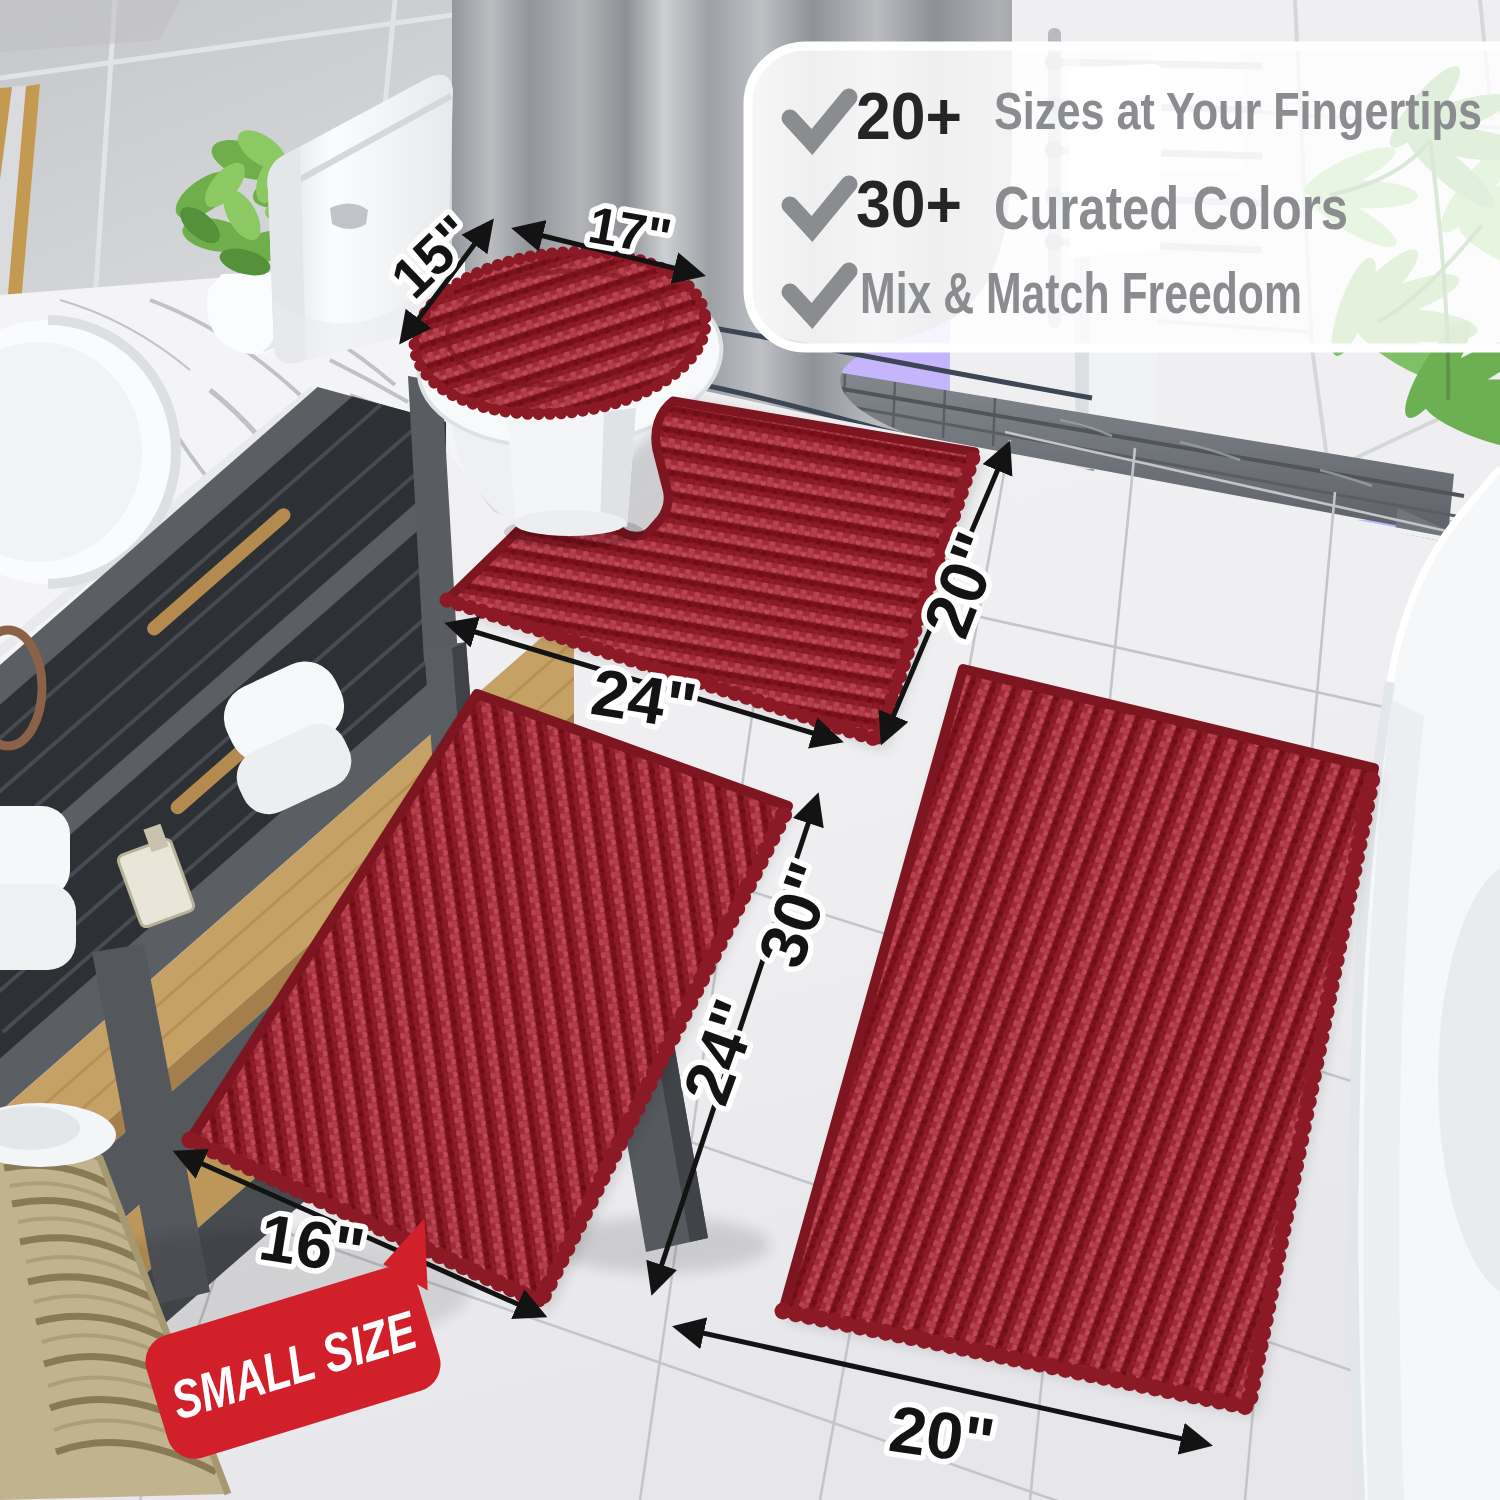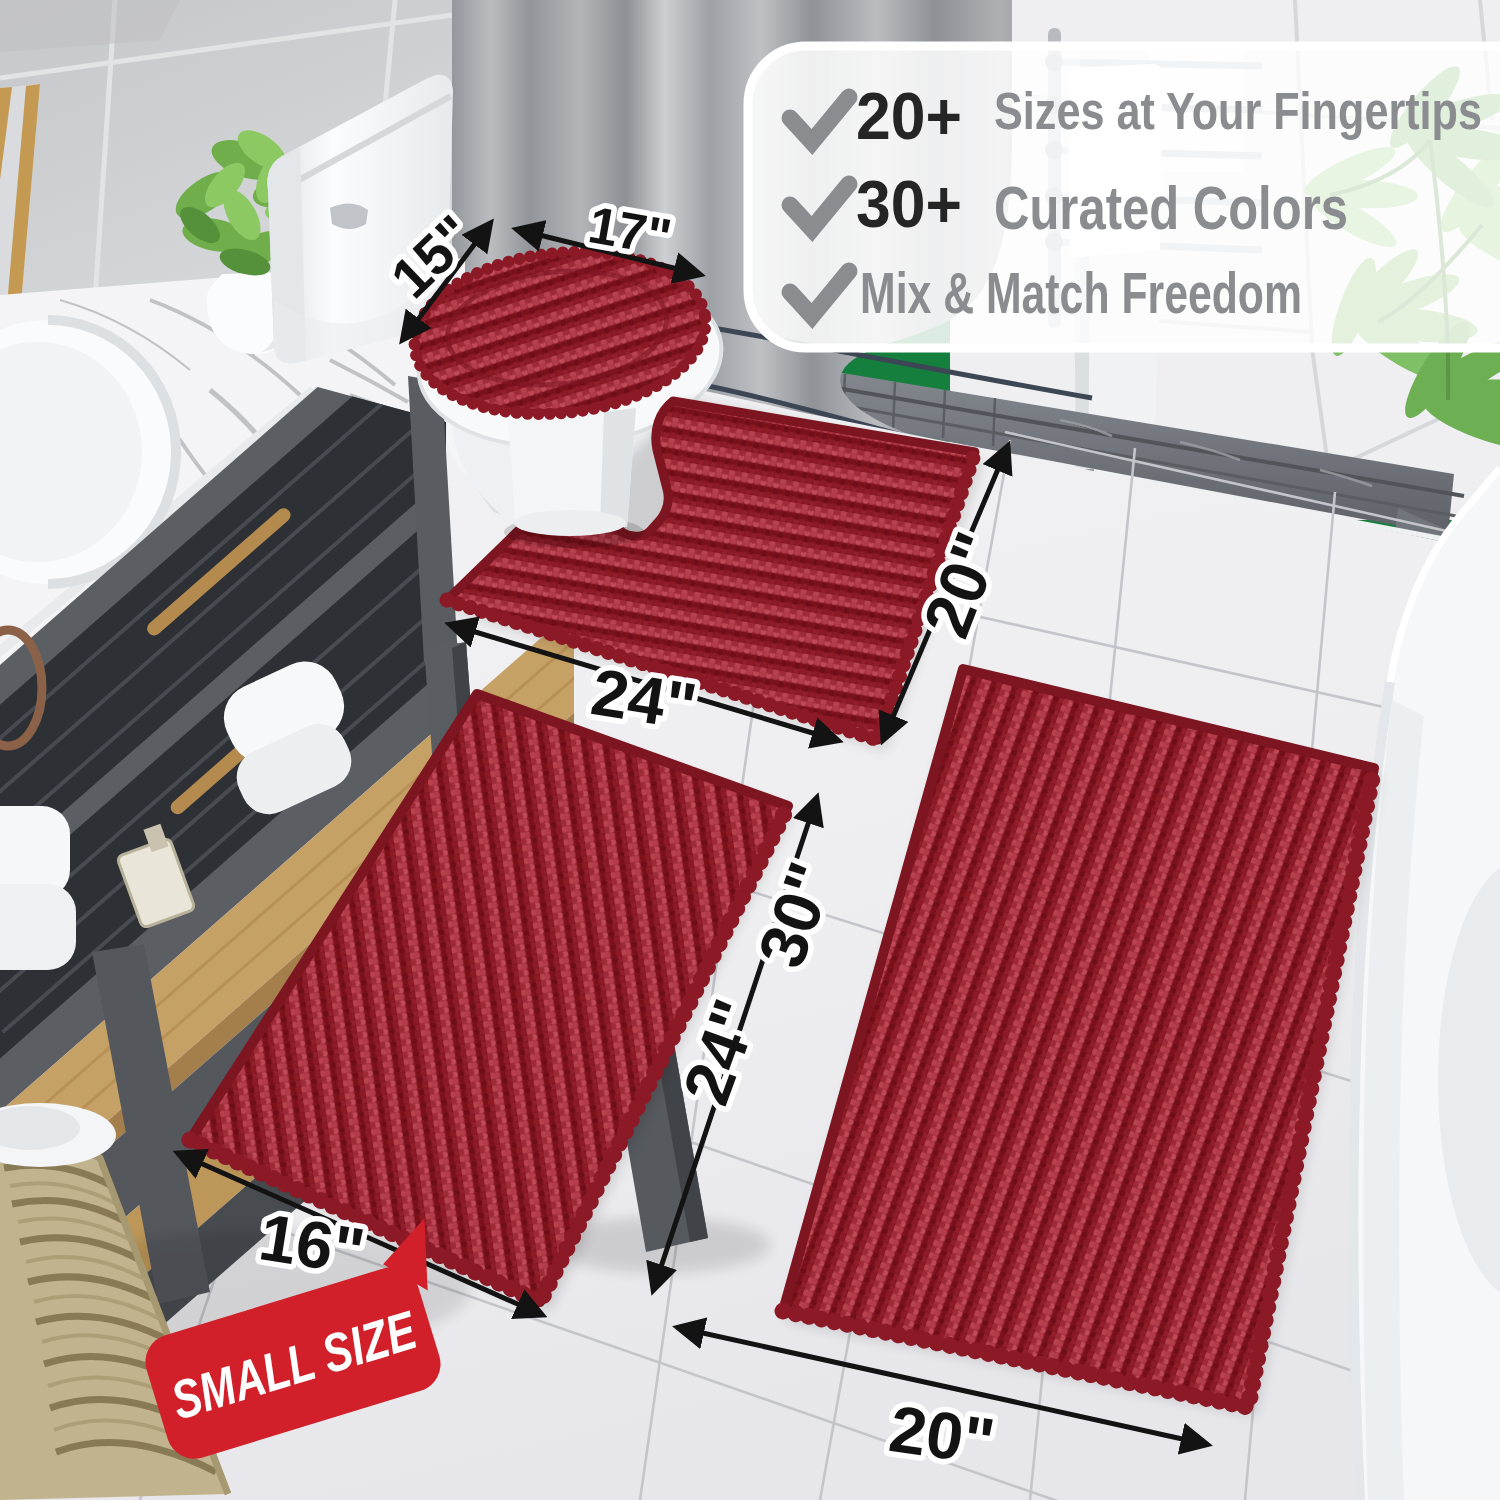--- a/index.html
+++ b/index.html
@@ -1,16 +1,16 @@
 <!DOCTYPE html>
 <html><head>
 <meta charset="utf-8">
 <style>
   html,body{margin:0;padding:0;}
-  #scene{width:1500px;height:1500px;position:relative;overflow:hidden;background:#15803d;
+  #scene{width:1500px;height:1500px;position:relative;overflow:hidden;background:#c4b5fd;
     font-family:"Liberation Sans", sans-serif;}
   svg{position:absolute;top:0;left:0;}
 </style>
 </head>
 <body>
 <div id="scene">
 <svg width="1500" height="1500" viewBox="0 0 1500 1500">
 <defs>
   <linearGradient id="curt" x1="0" y1="0" x2="1" y2="0">
     <stop offset="0" stop-color="#94979c"></stop>

